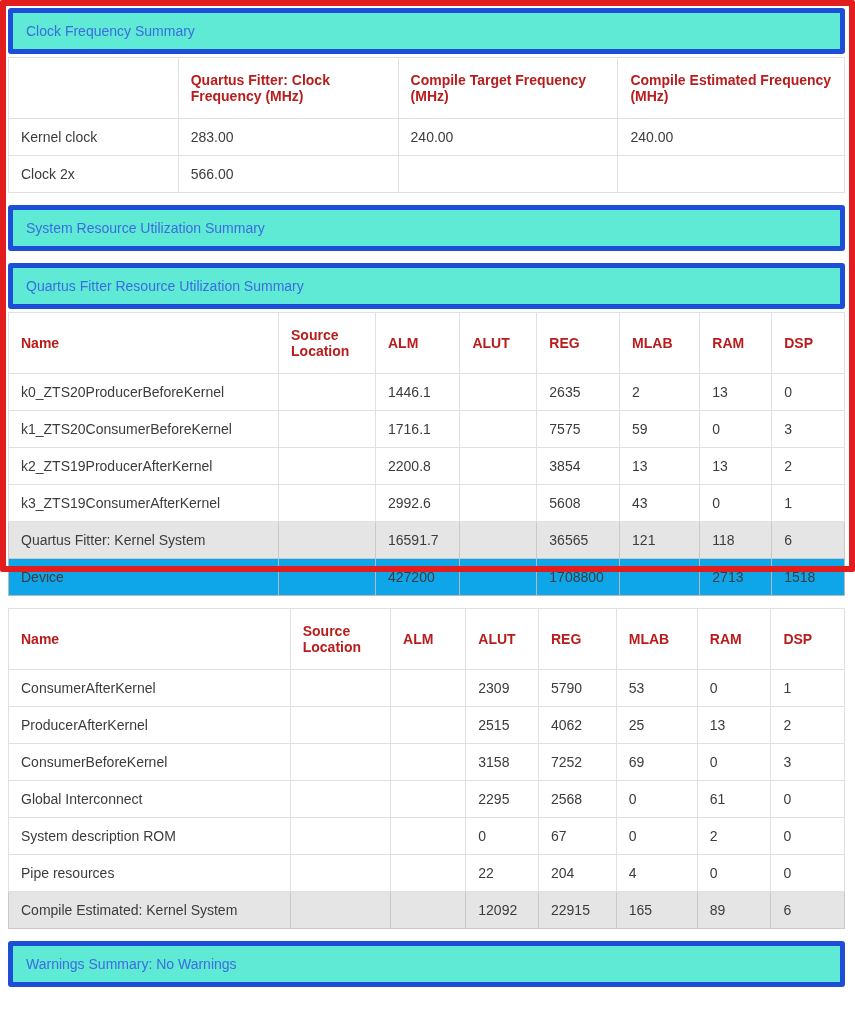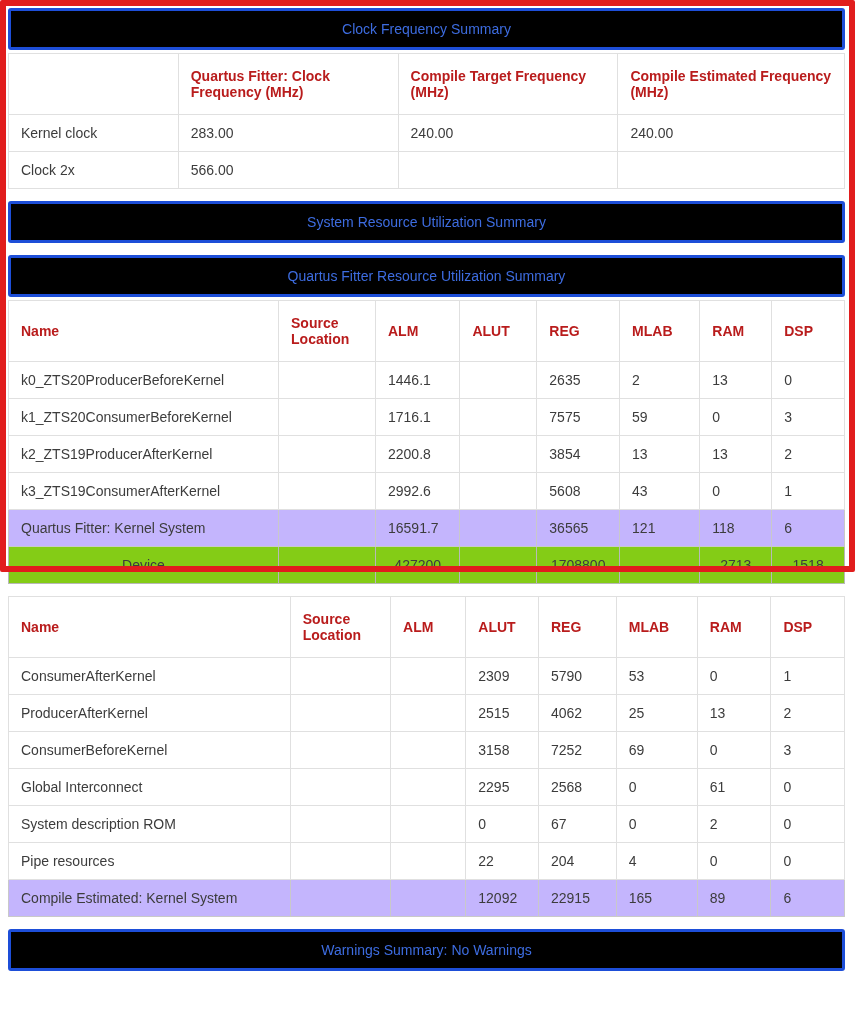--- a/index.html
+++ b/index.html
@@ -11,27 +11,26 @@
   }
   .page {
     position: relative;
     width: 855px;
     height: 1026px;
     padding: 8px 10px 8px 8px;
     overflow: hidden;
   }
   .panel { margin-bottom: 12px; }
   .panel-heading {
-    background: #000000;
-    border: 3px solid #1d4ed8;
+    background: #5eead4;
+    border: 5px solid #1d4ed8;
     border-radius: 3px;
     padding: 10px 13px;
     line-height: 16px;
     margin-bottom: 3px;
-    text-align: center;
   }
   .heading-link {
     color: #3d6ce0;
     text-decoration: none;
     cursor: pointer;
     font-size: 14px;
   }
   .heading-link.underlined { text-decoration: underline; }
   table.report-table {
     width: 100%;
@@ -49,22 +48,22 @@
     word-wrap: break-word;
     overflow: hidden;
   }
   table.report-table th {
     color: #b91c1c;
     font-weight: bold;
     padding-top: 14px;
     padding-bottom: 14px;
   }
   table.report-table { border: 1px solid #d9d9d9; }
-  tr.rt-total td { background: #c4b5fd; border-color: #c9c9c9; }
-  tr.rt-device td { background: #84cc16; border-color: #b8b8b8; text-align: center; }
+  tr.rt-total td { background: #e5e5e5; border-color: #c9c9c9; }
+  tr.rt-device td { background: #0ea5e9; border-color: #b8b8b8; }
   .annotation-box {
     position: absolute;
     left: 0; top: 0;
     width: 855px; height: 572px;
     border: 6px solid #e11d1d;
     border-radius: 2px;
     pointer-events: none;
     z-index: 5;
   }
 </style>

